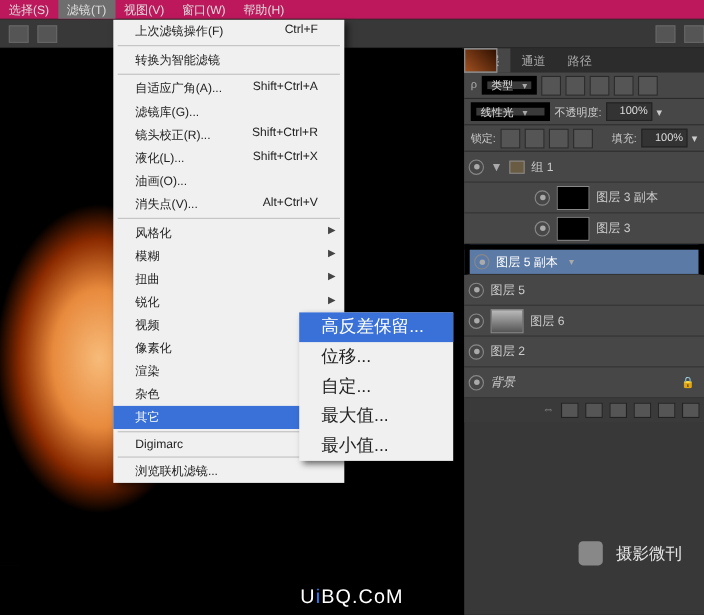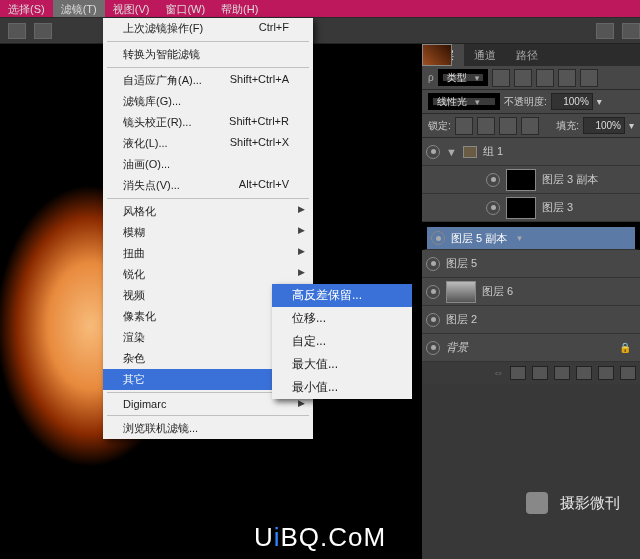--- a/index.html
+++ b/index.html
@@ -14,21 +14,21 @@
     radial-gradient(ellipse 120px 180px at 90px 60%, #f7bb7a 0%, #e88a3d 35%, #8a2a00 60%, #000 78%),
     radial-gradient(ellipse 45px 70px at 355px 45%, #e88a3d 0%, #000 70%);
   }
   .lips { position:absolute; left:120px; bottom:110px; width:115px; height:50px; background:radial-gradient(ellipse at center,#c00814 0%,#7a040b 70%,#3a0205 100%); border-radius:50% 50% 60% 60%; filter:blur(1px); }
   .menu { position:absolute; left:64px; top:18px; width:210px; background:#f0f0f0; box-shadow:3px 3px 6px rgba(0,0,0,.6); font-size:11px; color:#222;margin-left:39px; }
   .mitem { display:flex; justify-content:space-between; padding:3px 24px 3px 20px; position:relative; }
   .mitem.hl { background:#3a71d8; color:#fff; }
   .mitem.sub::after { content:"▶"; position:absolute; right:8px; font-size:9px; color:#444; }
   .mitem.hl.sub::after{ color:#fff;}
   .msep { height:1px; background:#c0c0c0; margin:2px 4px; }
-  .submenu { position:absolute; left:272px; top:284px; width:140px; background:#f0f0f0; box-shadow:3px 3px 6px rgba(0,0,0,.6); font-size:12px; color:#222; }
+  .submenu { position:absolute; left:272px; top:284px; width:140px; background:#f0f0f0; box-shadow:3px 3px 6px rgba(0,0,0,.6); font-size:16px; color:#222; }
   .panels { position:absolute; right:0; top:44px; width:218px; background:#383838; height:515px; }
   .ptabs { display:flex; height:22px; background:#2c2c2c; font-size:11px; }
   .ptabs span { padding:4px 10px; color:#aaa; }
   .ptabs .active { background:#474747; color:#eee; }
   .prow { display:flex; align-items:center; height:24px; padding:0 6px; gap:4px; background:#474747; border-bottom:1px solid #2a2a2a; font-size:10px; }
   .sel { background:#3a3a3a; border:5px solid #000000; height:17px; padding:1px 4px; display:inline-flex; align-items:center; gap:4px; color:#ddd; }
   .sel::after { content:"▾"; font-size:9px; color:#aaa; margin-left:4px; }
   .numbox { background:#333; border:1px solid #222; height:17px; width:42px; color:#ddd; display:inline-flex; align-items:center; justify-content:flex-end; padding-right:3px; }
   .pbtn { width:18px; height:18px; background:#555; border:1px solid #2a2a2a; display:inline-block; }
   .layers { background:#474747; }
@@ -39,21 +39,21 @@
   .eye::after { content:""; width:5px; height:5px; background:#aaa; border-radius:50%; }
   .thumb { width:30px; height:22px; border:1px solid #888; background:#000; }
   .thumb.face { background:linear-gradient(45deg,#a05020 0%,#301000 100%); }
   .thumb.bw { background:linear-gradient(#bbb,#555); }
   .thumb.grp { width:14px; height:12px; background:#6a5c42; border:1px solid #888; }
   .lock { margin-left:auto; margin-right:8px; font-size:10px; color:#ccc; }
   .pfooter { display:flex; justify-content:flex-end; gap:6px; padding:4px; background:#3a3a3a; }
   .pfooter .fi { width:16px; height:14px; background:#555; border:1px solid #222; }
   .watermark-ch { position:absolute; right:20px; bottom:45px; display:flex; align-items:center; gap:12px; color:#e5e5e5; font-size:15px; }
   .watermark-ch .wicon { width:22px; height:22px; border-radius:4px; background:#888; }
-  .watermark-en { position:absolute; left:50%; bottom:6px; transform:translateX(-50%); color:#fff; font-size:26px; font-family:Arial,sans-serif; letter-spacing:1px; }
+  .watermark-en { position:absolute; left:50%; bottom:6px; transform:translateX(-50%); color:#fff; font-size:18px; font-family:Arial,sans-serif; letter-spacing:1px; }
   .watermark-en .b { color:#2b86ff; }
   .face-edge { position:absolute; left:0; top:44px; width:18px; height:470px; background:#1a1a1a; }
 </style>
 </head>
 <body>
 
 <div class="menubar">
   <span>选择(S)</span>
   <span class="active">滤镜(T)</span>
   <span>视图(V)</span>

